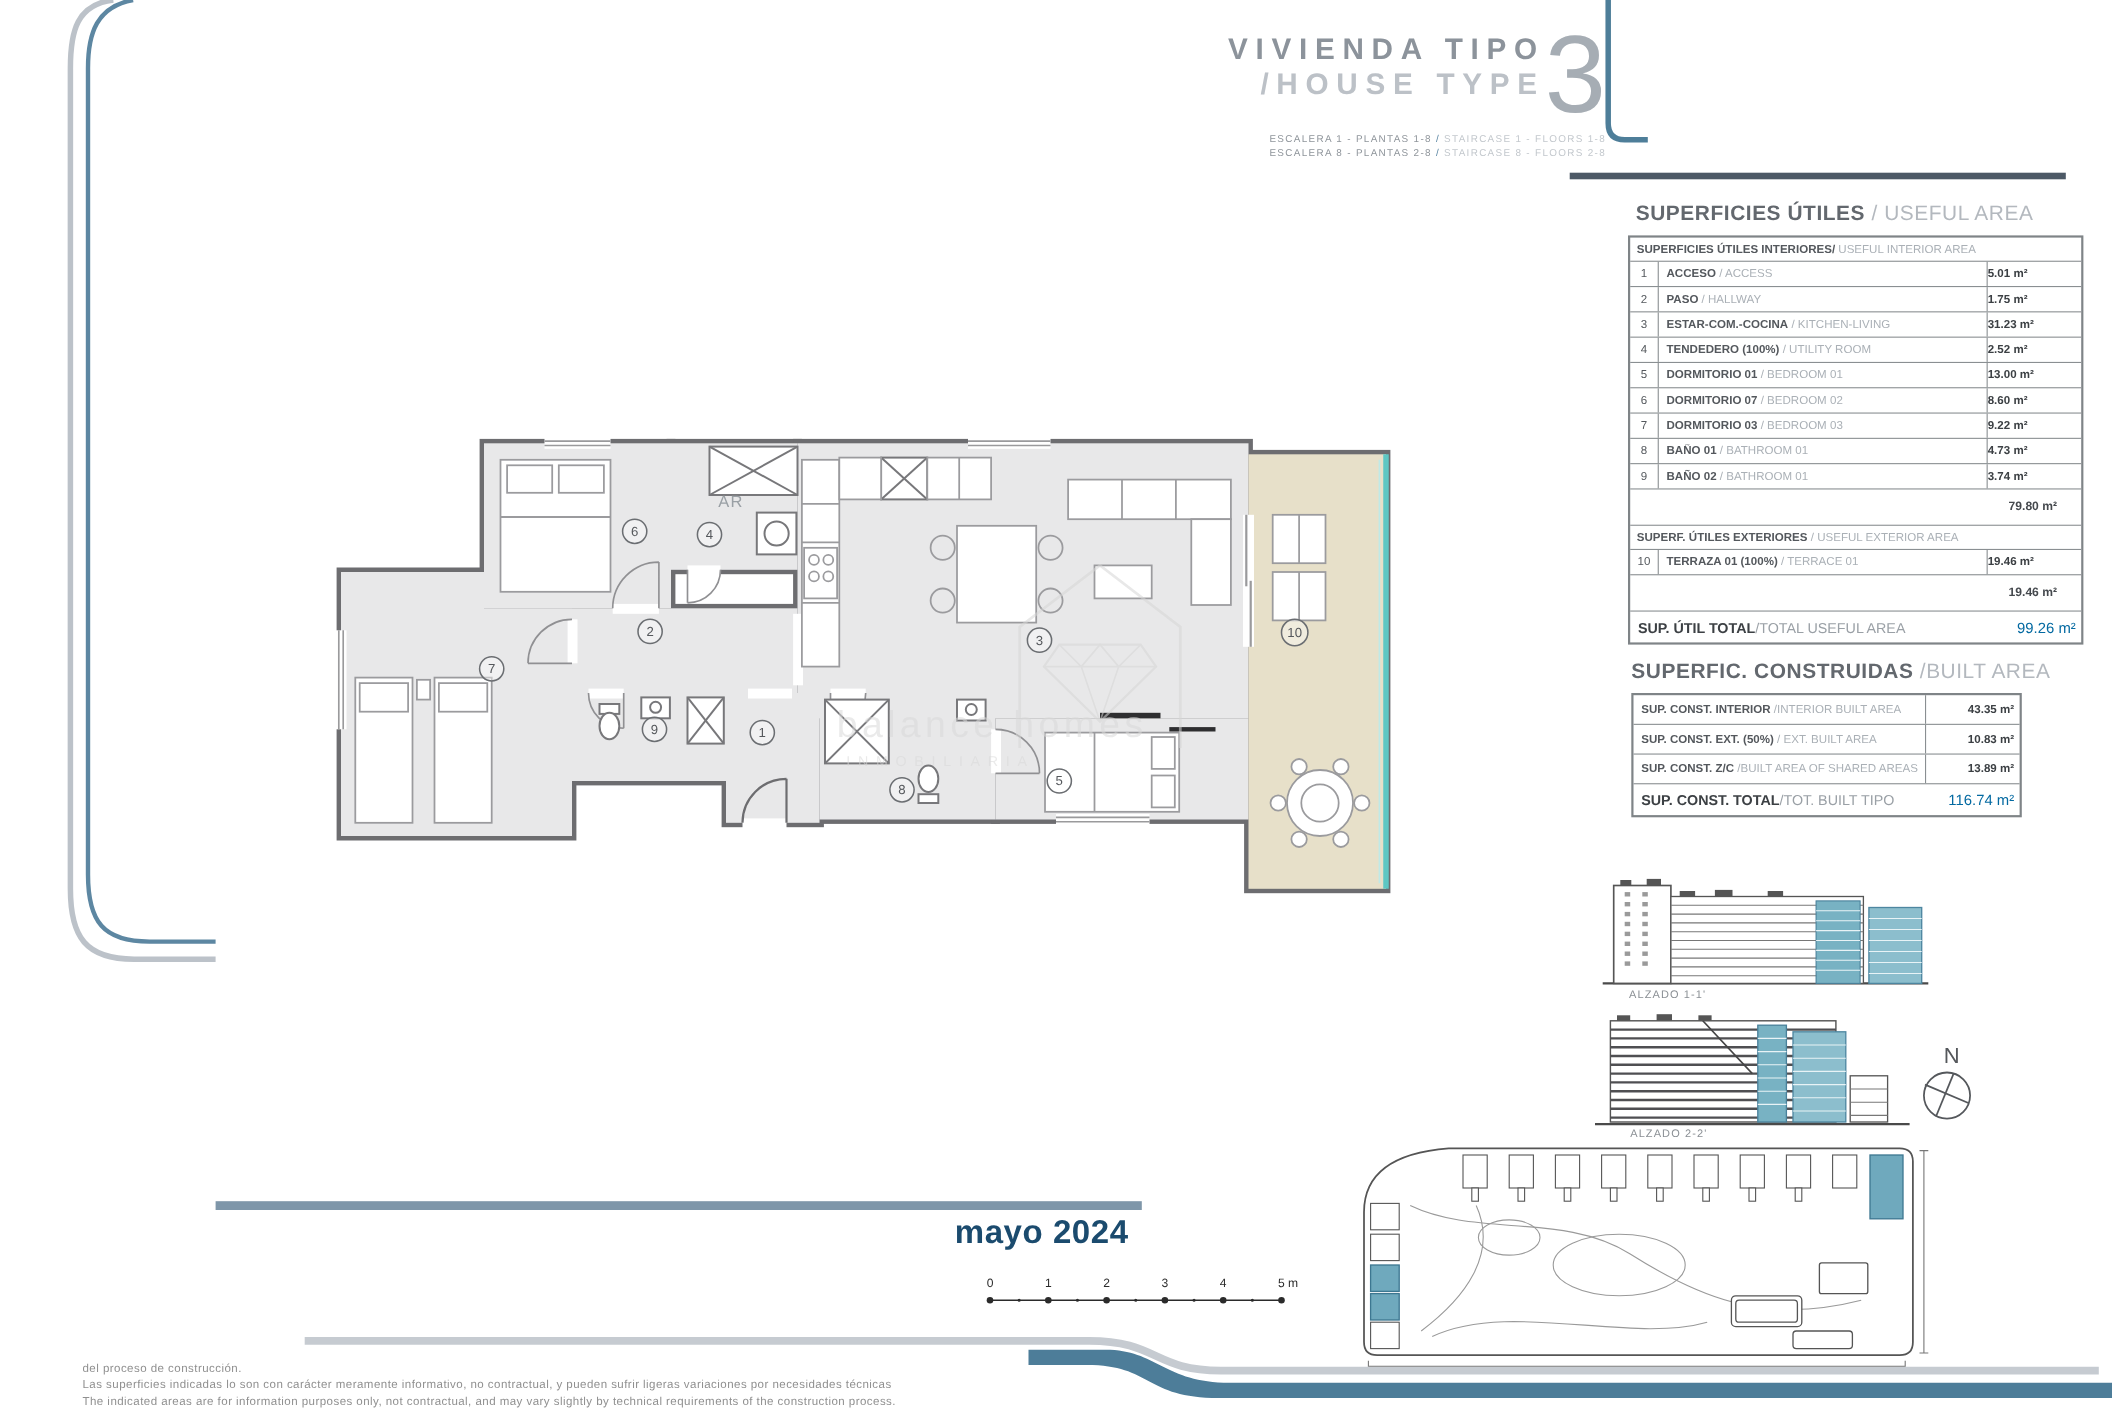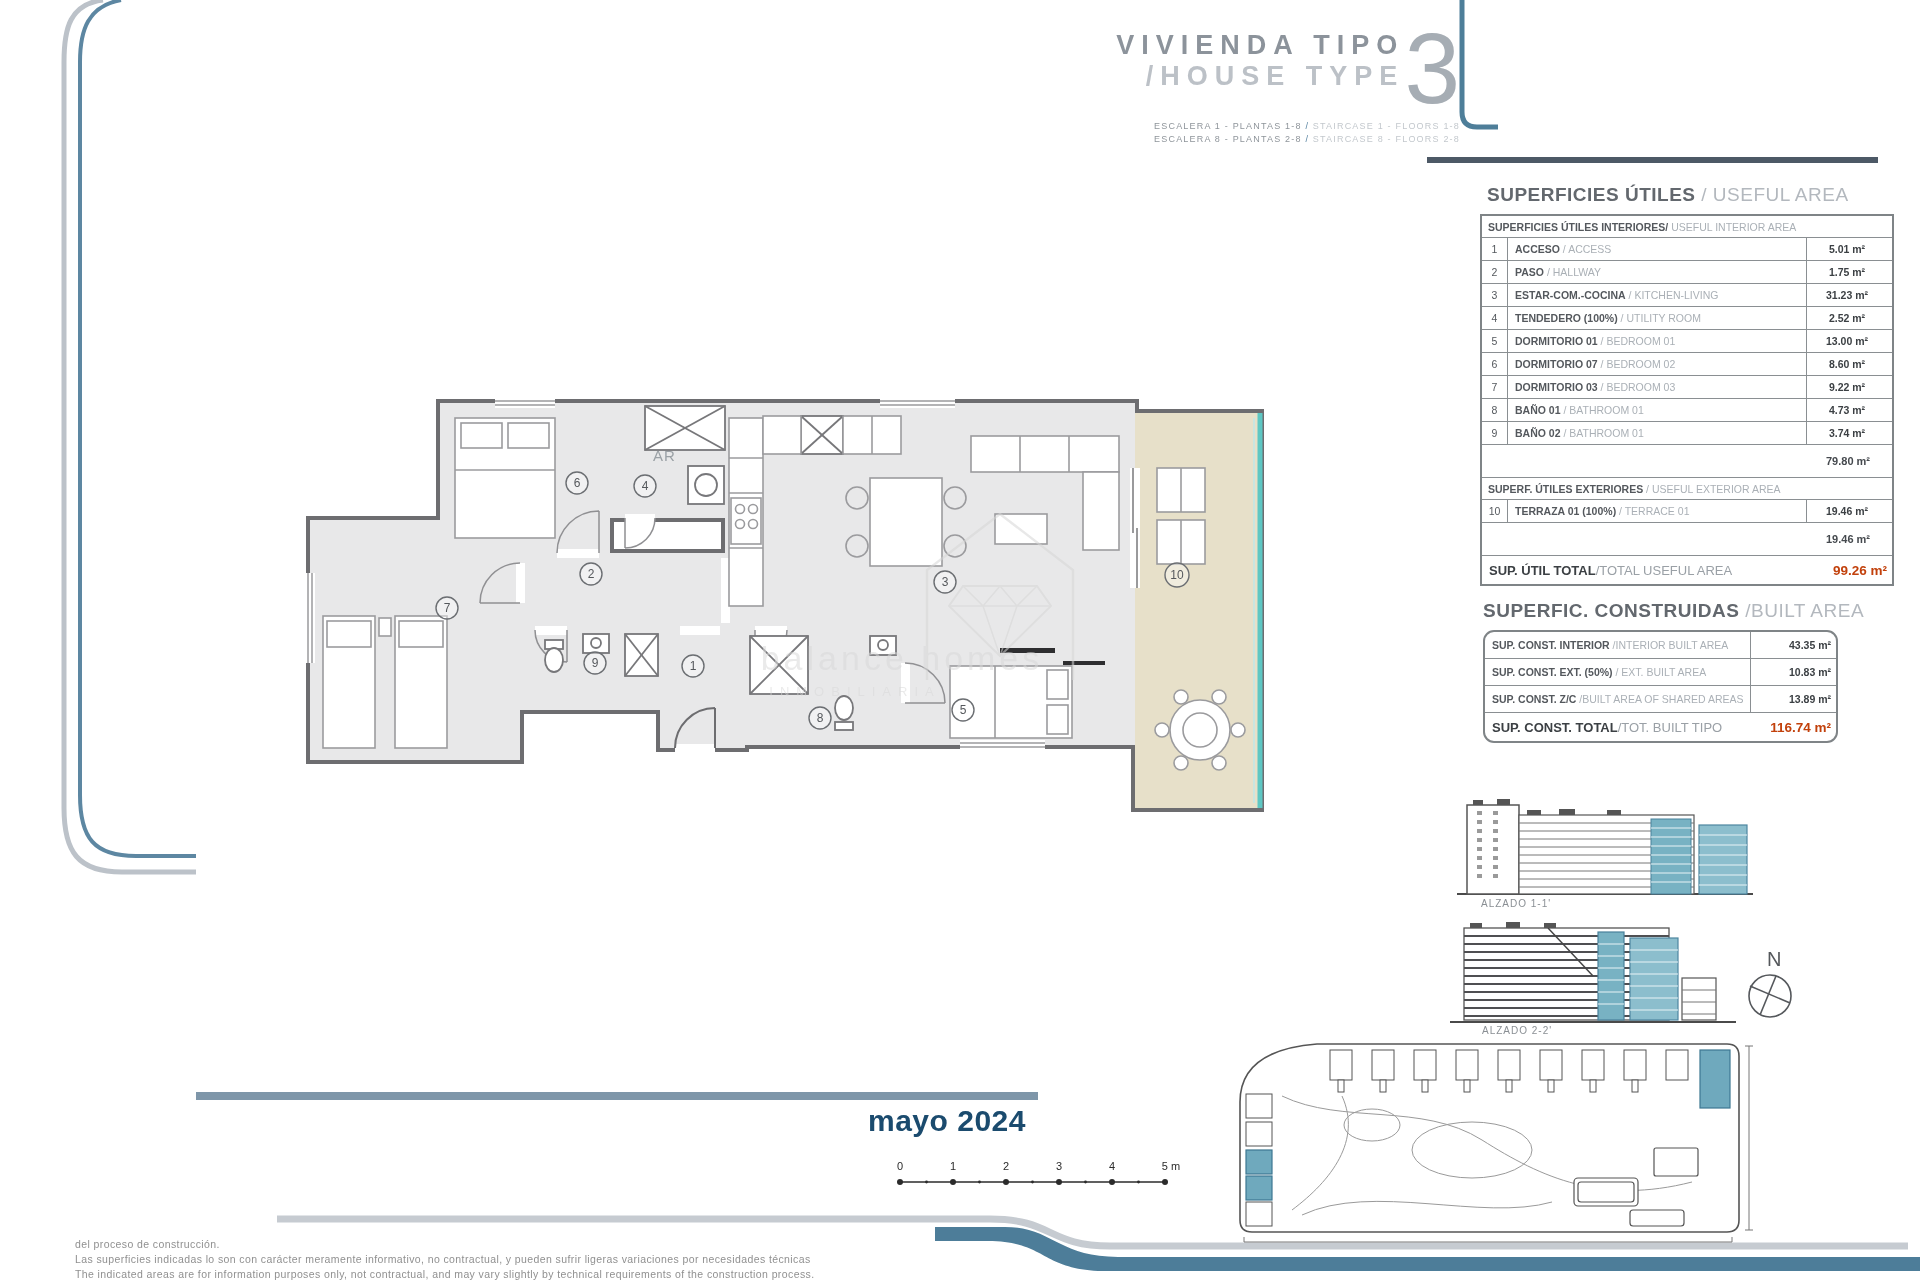--- a/index.html
+++ b/index.html
@@ -29,29 +29,29 @@
   .hr .es,{font-weight:700;}
   .hr .es{font-weight:700;color:#54585d;}
   .hr .en{color:#aab0b6;}
   .r{display:grid;grid-template-columns:26px 1fr 86px;border-bottom:1px solid #8a8f92;height:22px;
      align-items:center;font-size:10.5px;}
   .r:last-child{border-bottom:none;}
   .r .n{border-right:1px solid #8a8f92;text-align:center;align-self:stretch;line-height:22px;color:#54585d;}
   .r .l{padding-left:7px;white-space:nowrap;overflow:hidden;}
   .r .l .es{font-weight:700;color:#54585d;}
   .r .l .sep,.r .l .en{color:#aab0b6;}
-  .r .v{border-left:1px solid #8a8f92;align-self:stretch;line-height:22px;text-align:center;
+  .r .v{border-left:1px solid #8a8f92;align-self:stretch;line-height:22px;text-align:left;
         padding-right:5px;color:#3c4044;font-weight:700;}
   .st{height:32px;display:flex;align-items:center;justify-content:flex-end;padding-right:22px;
       font-size:11px;font-weight:700;color:#45494e;border-bottom:1px solid #8a8f92;}
   .tot{display:flex;justify-content:space-between;align-items:center;padding:7px 5px 6px 7px;
        font-size:13px;white-space:nowrap;}
   .tot .es{font-weight:700;color:#3c4044;}
   .tot .en{color:#9aa0a6;}
-  .tot .tv{font-weight:700;color:#c2410c;font-size:13.5px;margin-left:43px;}
+  .tot .tv{font-weight:400;color:#0369a1;font-size:13.5px;margin-left:43px;}
   .r2{display:grid;grid-template-columns:1fr 86px;border-bottom:1px solid #8a8f92;height:26px;
       align-items:center;font-size:10.5px;}
   .r2 .l{padding-left:7px;white-space:nowrap;}
   .r2 .l .es{font-weight:700;color:#54585d;}
   .r2 .l .en{color:#aab0b6;}
   .r2 .v{border-left:1px solid #8a8f92;align-self:stretch;line-height:26px;text-align:right;
          padding-right:5px;color:#3c4044;font-weight:700;}
 
   
   .date{position:absolute;left:868px;top:1104px;font-size:30px;font-weight:700;color:#1b4b6e;letter-spacing:.5px;}
@@ -160,21 +160,21 @@
     <div class="tot">
       <span><span class="es">SUP. ÚTIL TOTAL</span><span class="en">/TOTAL USEFUL AREA</span></span>
       <span class="tv">99.26 m²</span>
     </div>
   </div>
 
   <div class="tbl-title" style="left:1483px;top:600px;">
     <span class="tt-es">SUPERFIC. CONSTRUIDAS</span><span class="tt-en"> /BUILT AREA</span>
   </div>
 
-  <div class="tbl" style="left:1483px;top:630px;width:355px;border-radius:11px;">
+  <div class="tbl" style="left:1483px;top:630px;width:355px;">
     <div class="r2">
       <div class="l"><span class="es">SUP. CONST. INTERIOR</span> <span class="en">/INTERIOR BUILT AREA</span></div>
       <div class="v">43.35 m²</div>
     </div>
     <div class="r2">
       <div class="l"><span class="es">SUP. CONST. EXT. (50%)</span> <span class="en">/ EXT. BUILT AREA</span></div>
       <div class="v">10.83 m²</div>
     </div>
     <div class="r2">
       <div class="l"><span class="es">SUP. CONST. Z/C</span> <span class="en">/BUILT AREA OF SHARED AREAS</span></div>

